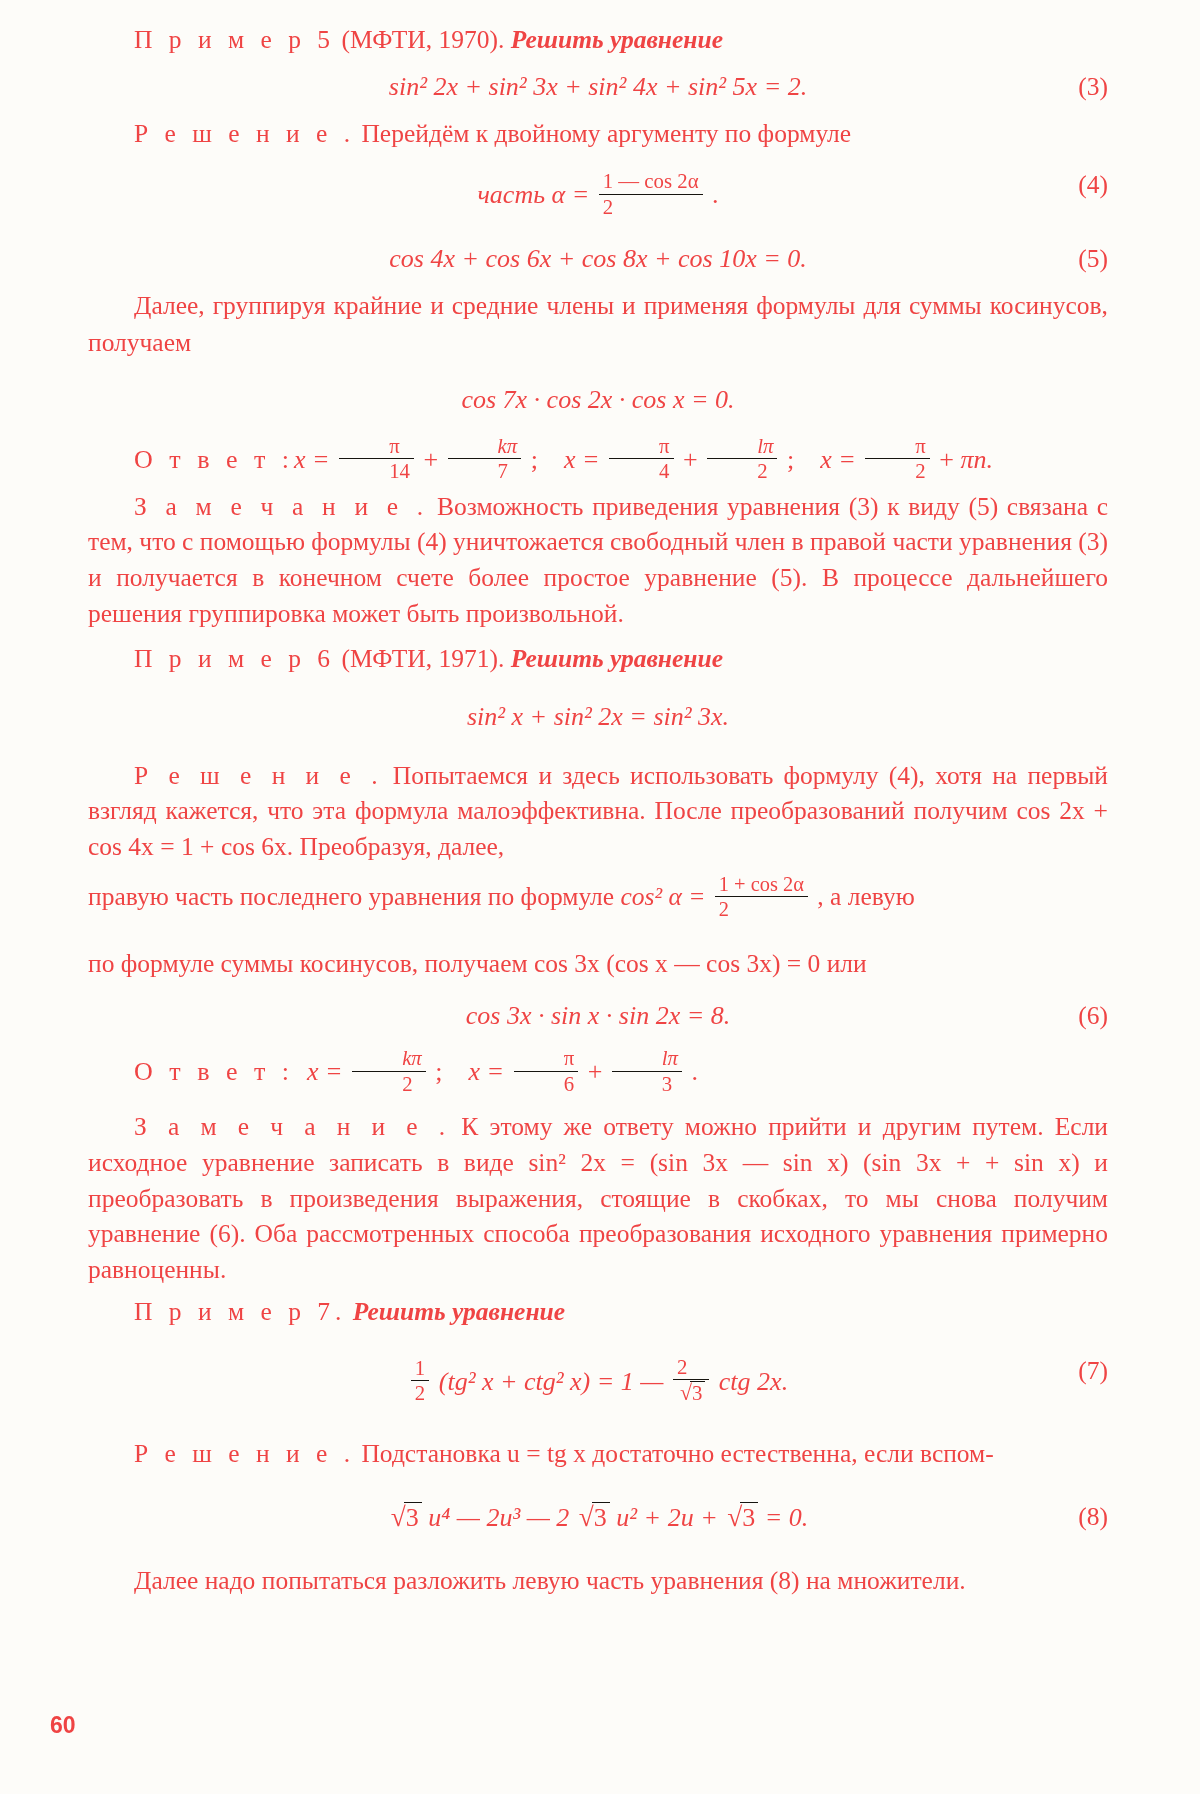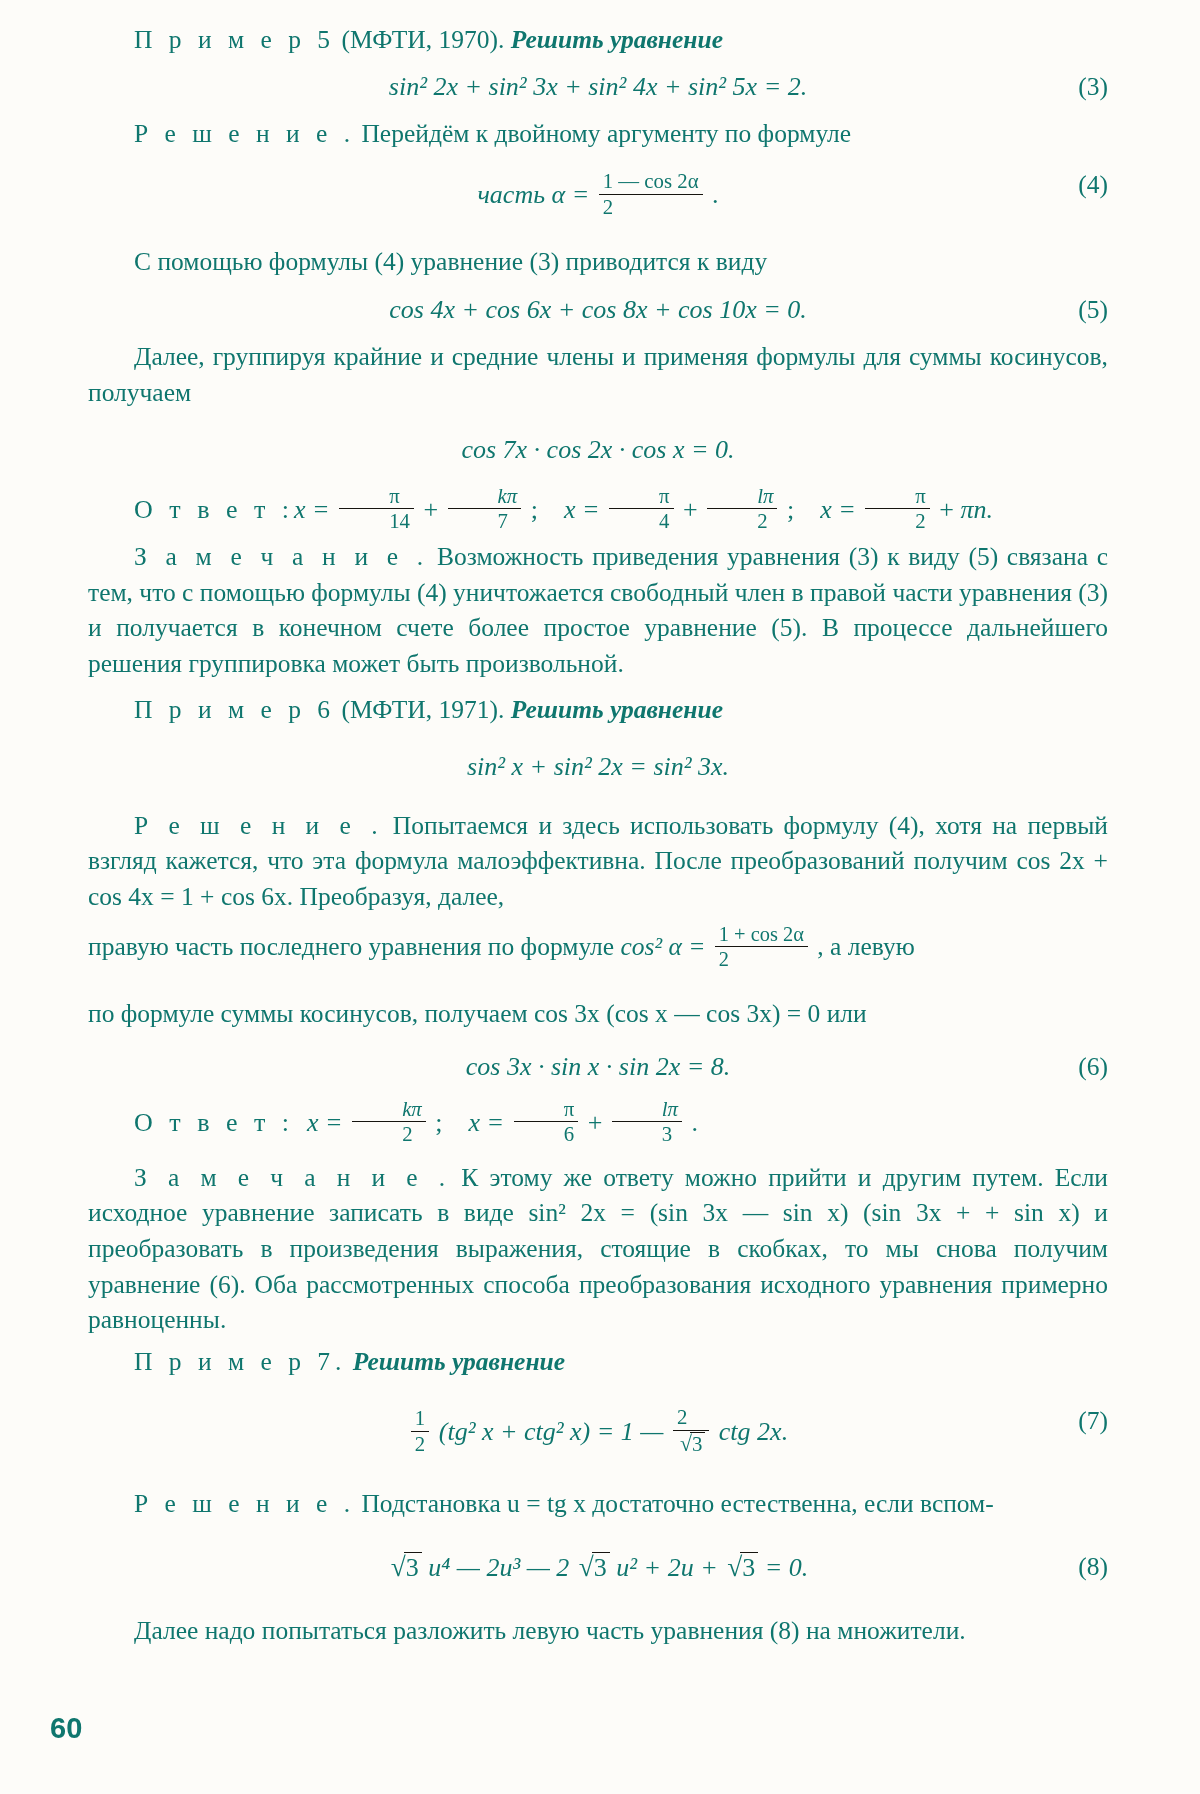--- a/index.html
+++ b/index.html
@@ -6,21 +6,21 @@
     margin: 0;
     padding: 0;
     background: #ffffff;
   }
   .page {
     position: relative;
     width: 1200px;
     height: 1794px;
     background: #fdfcf9;
     font-family: "Liberation Serif", "DejaVu Serif", serif;
-    color: #0f766e;
+    color: #ef4444;
     overflow: hidden;
   }
   .content {
     position: absolute;
     left: 88px;
     top: 22px;
     width: 1020px;
   }
   p {
     margin: 0;
@@ -79,21 +79,21 @@
   .sq .body {
     border-top: 1.3px solid #16140f;
     padding: 0 3px 0 2px;
     display: inline-block;
     margin-left: -2px;
   }
   .pagenum {
     position: absolute;
     left: 50px;
     top: 1712px;
-    font-size: 29px;
+    font-size: 23px;
     font-weight: bold;
     font-family: "Liberation Sans", sans-serif;
   }
   .tight { line-height: 1.40; }
   .ans { font-size: 26px; }
 </style>
 </head>
 <body>
 
 <div class="page">
@@ -118,21 +118,20 @@
     <div class="eq" style="margin-top:18px;margin-bottom:26px;">
       <span class="mathv">часть α =</span>
       <span class="frac">
         <span class="top">1 — cos 2α</span>
         <span class="bot">2</span>
       </span>
       <span>.</span>
       <span class="num">(4)</span>
     </div>
 
-    <p class="indent">С помощью формулы (4) уравнение (3) приводится к виду</p>
 
     <div class="eq">
       <span class="mathv">cos 4x + cos 6x + cos 8x + cos 10x = 0.</span>
       <span class="num">(5)</span>
     </div>
 
     <p class="indent">Далее, группируя крайние и средние члены и применяя формулы для суммы косинусов, получаем</p>
 
     <div class="eq" style="margin-top:24px;margin-bottom:20px;">
       <span class="mathv">cos 7x · cos 2x · cos x = 0.</span>

